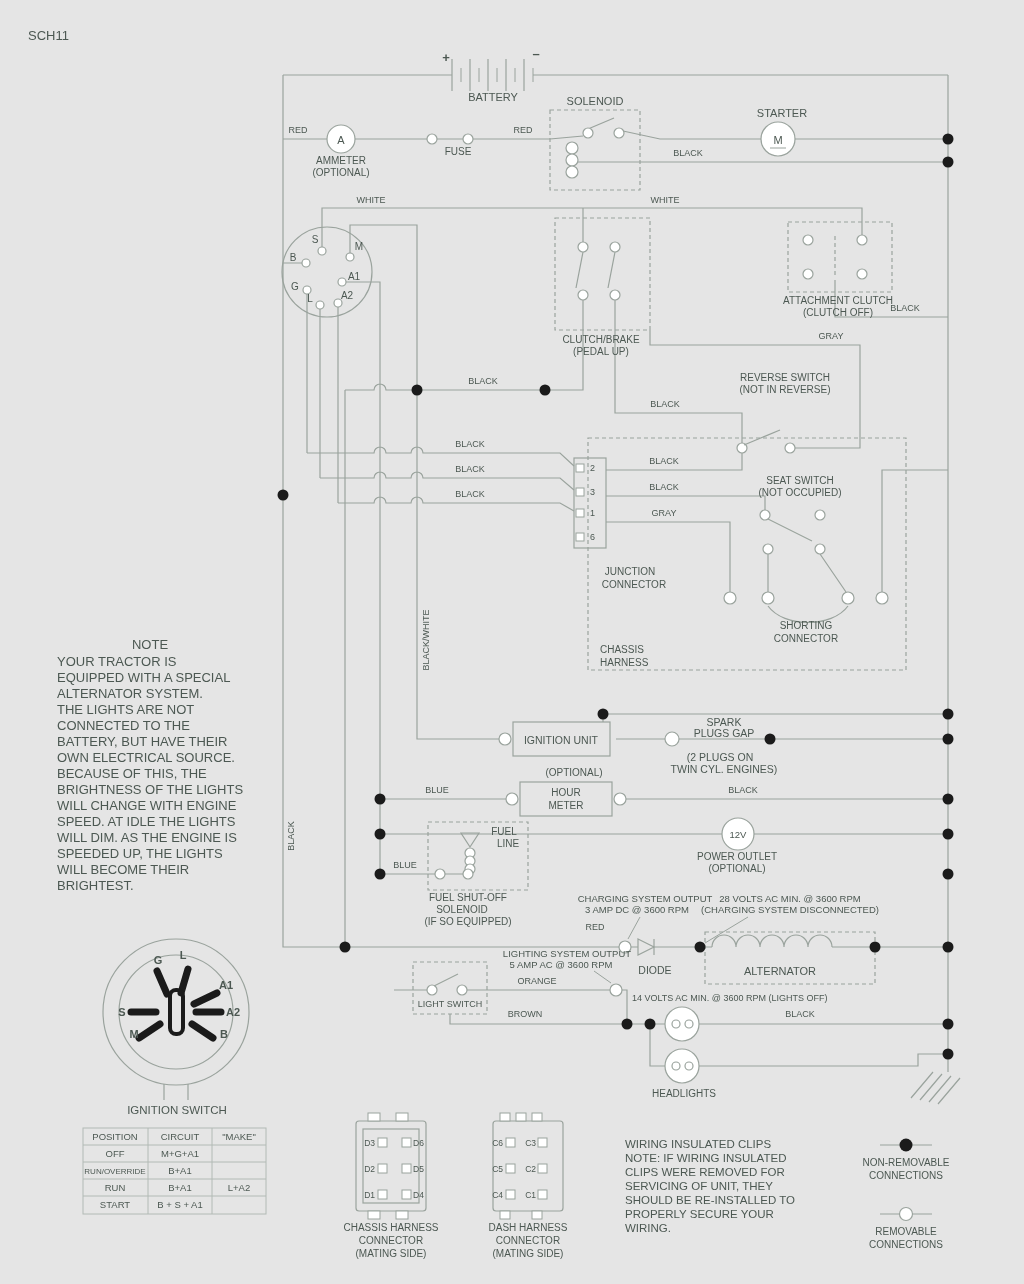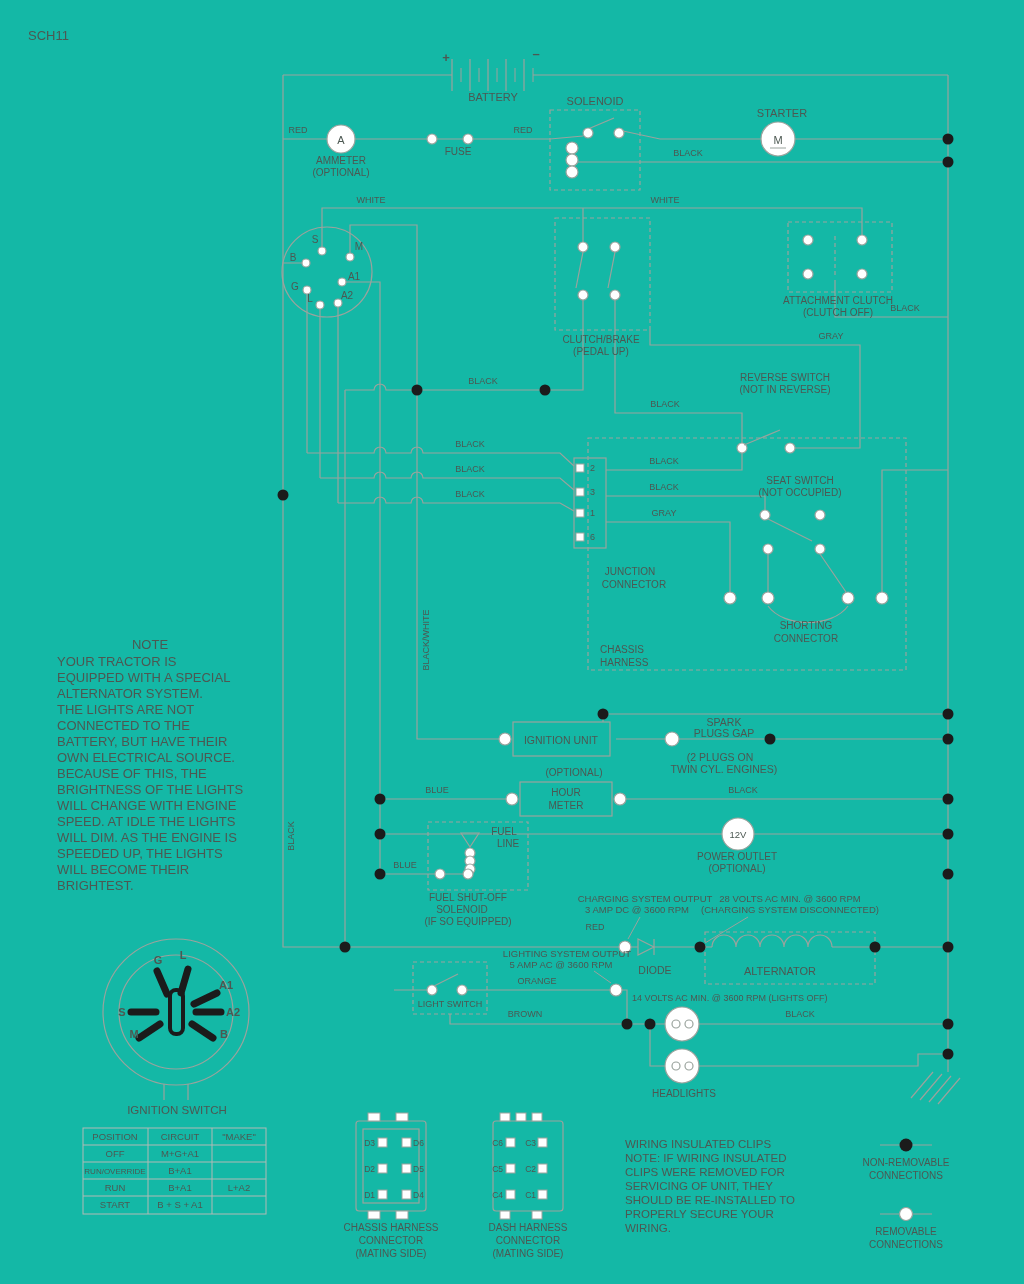--- a/index.html
+++ b/index.html
@@ -1,16 +1,16 @@
 <!DOCTYPE html>
 <html style="--line: #9aa39d; --text: #4c5852; --dot: #1b1b1b;"><head>
 <meta charset="utf-8">
 <style>
   html,body{margin:0;padding:0;background:#fff}
-  .stage{width:1024px;height:1284px;position:relative;background:#14b8a6;overflow:hidden}
+  .stage{width:1024px;height:1284px;position:relative;background:#e5e5e5;overflow:hidden}
   svg{display:block}
   svg text{font-family:"Liberation Sans","DejaVu Sans",sans-serif;fill:var(--text,#4c5852)}
   .t8{font-size:8px}.t85{font-size:8.5px}.t9{font-size:9px}.t95{font-size:9.5px}
   .t10{font-size:10px}.t105{font-size:10.5px}.t11{font-size:11px}.t115{font-size:11.5px}.t13{font-size:13px}
   .mid{text-anchor:middle}.end{text-anchor:end}.b{font-weight:bold}
   .w{fill:none;stroke:var(--line,#9aa39d);stroke-width:1.2}
   .thin{stroke-width:1}
   .dash{stroke-dasharray:4 3}
   .open{fill:#fff;stroke:var(--line,#9aa39d);stroke-width:1.2}
   .none{fill:none;stroke:var(--line,#9aa39d);stroke-width:1.2}

